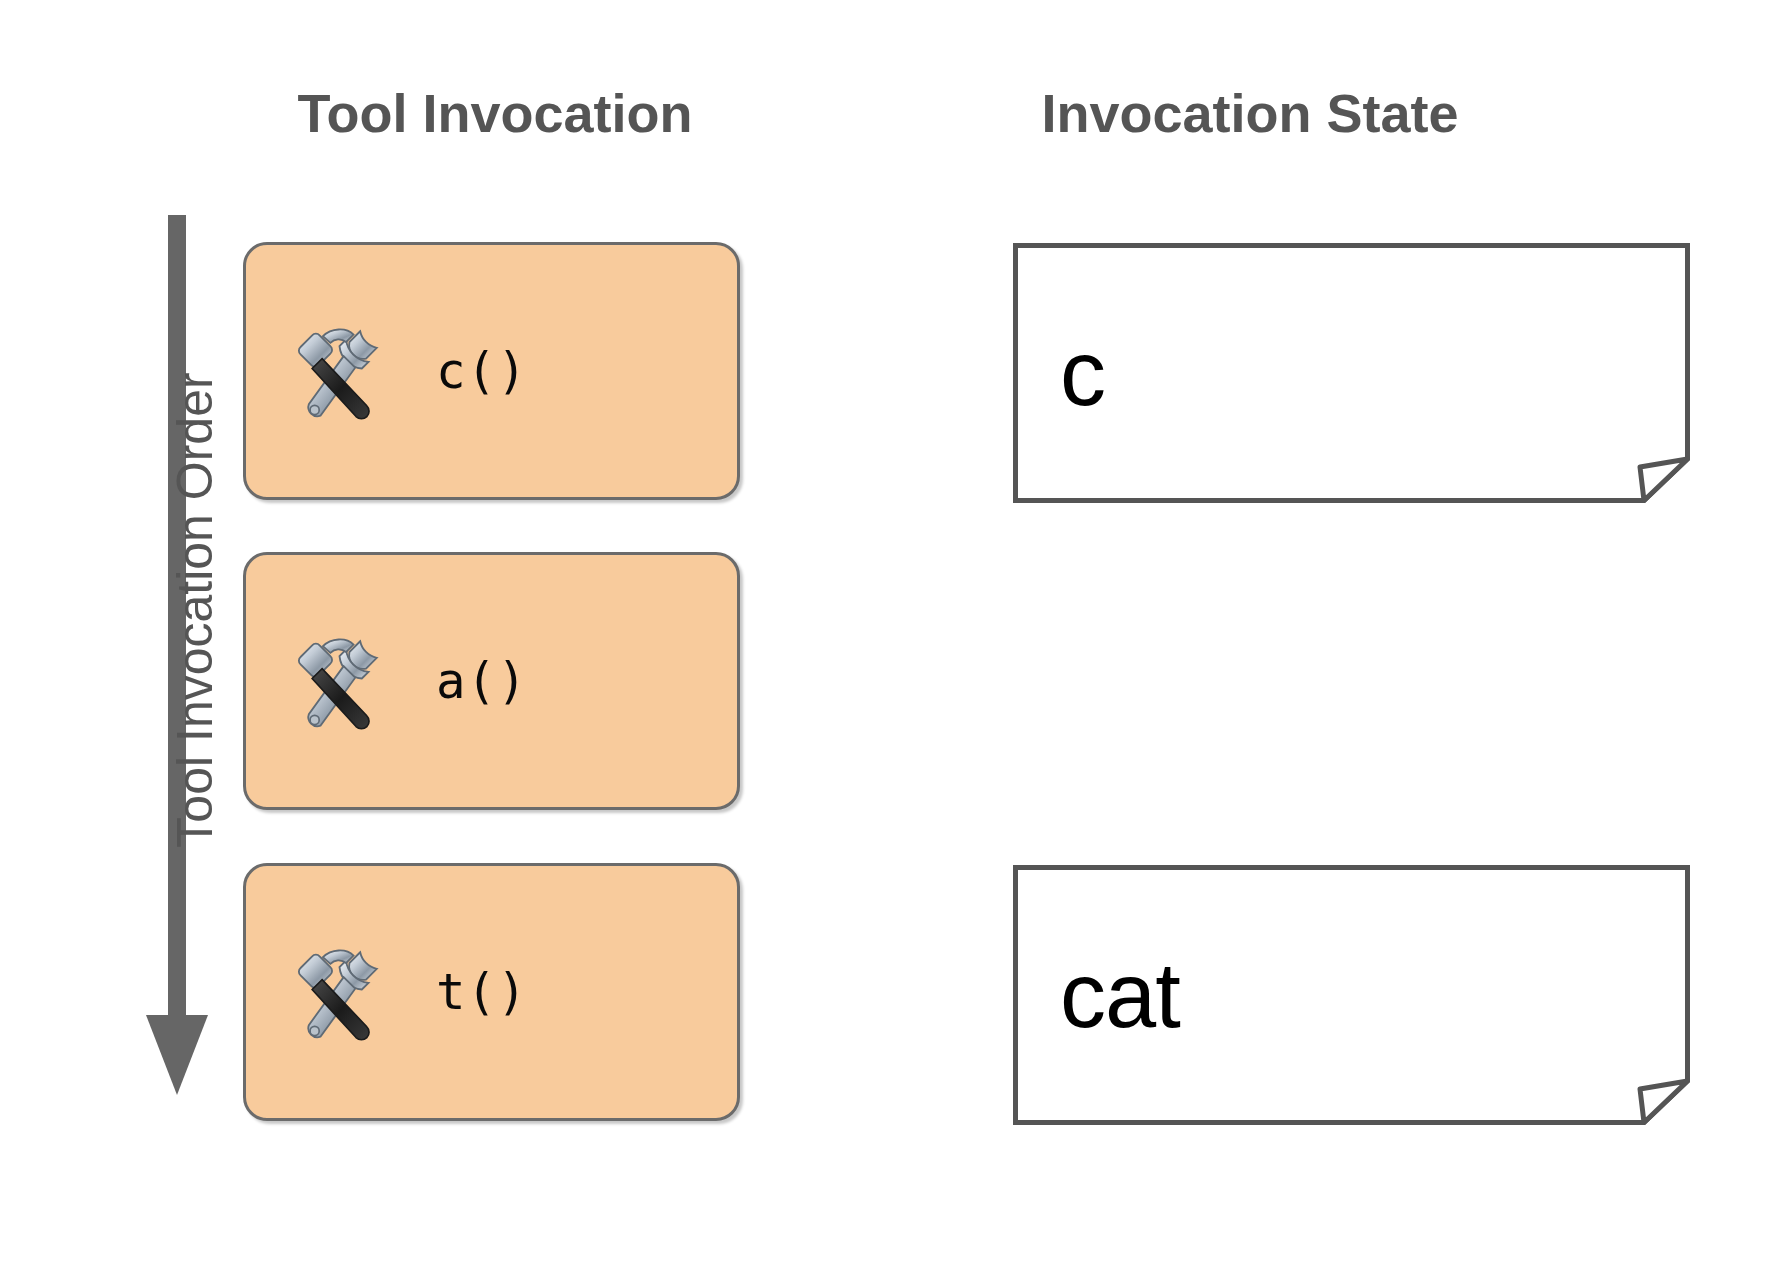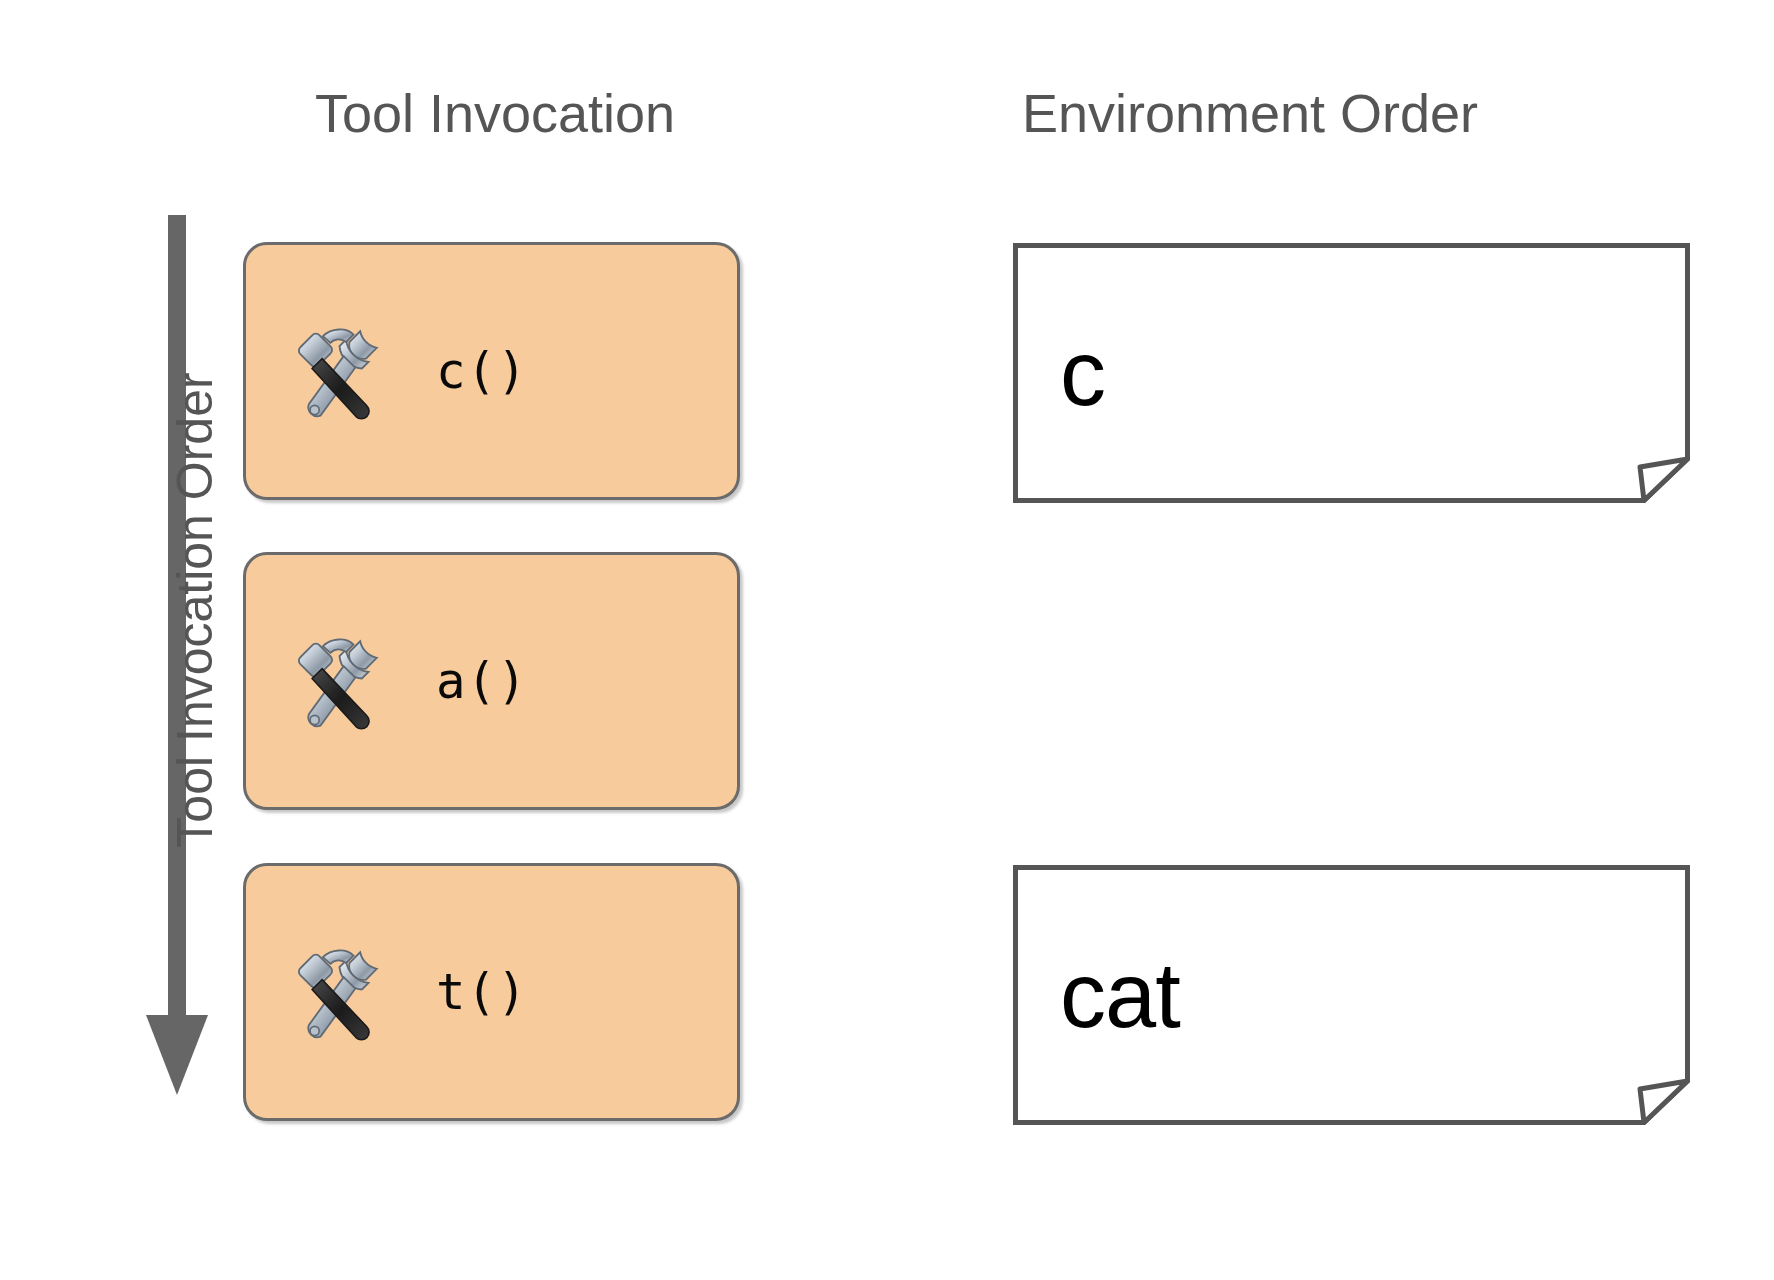--- a/index.html
+++ b/index.html
@@ -21,21 +21,21 @@
     left: 0; top: 0;
     width: 1774px;
     height: 1280px;
   }
 
   
   .col-header {
     position: absolute;
     font-family: "Liberation Sans", sans-serif;
     font-size: 54px;
-    font-weight: 400;
+    font-weight: 700;
     color: #555555;
     white-space: nowrap;
     line-height: 1;
   }
   #header-tool-invocation {
     left: 0; top: 86px;
     width: 990px;
     text-align: center;
   }
   #header-environment-state {
@@ -130,21 +130,21 @@
     white-space: pre;
   }
 </style>
 </head>
 <body>
 
 <div id="canvas">
 
   <div class="col-header" id="header-tool-invocation">Tool Invocation</div>
 
-  <div class="col-header" id="header-environment-state">Environment Order</div>
+  <div class="col-header" id="header-environment-state">Invocation State</div>
 
   <div id="order-arrow">
     <svg width="110" height="890" viewBox="0 0 110 890">
       <rect x="38" y="0" width="18" height="805" fill="#666666"></rect>
       <polygon points="16,800 78,800 47,880" fill="#666666"></polygon>
     </svg>
     <div id="order-axis-label">Tool Invocation Order</div>
   </div>
 
   <div class="tool-card" style="top:242px;">

